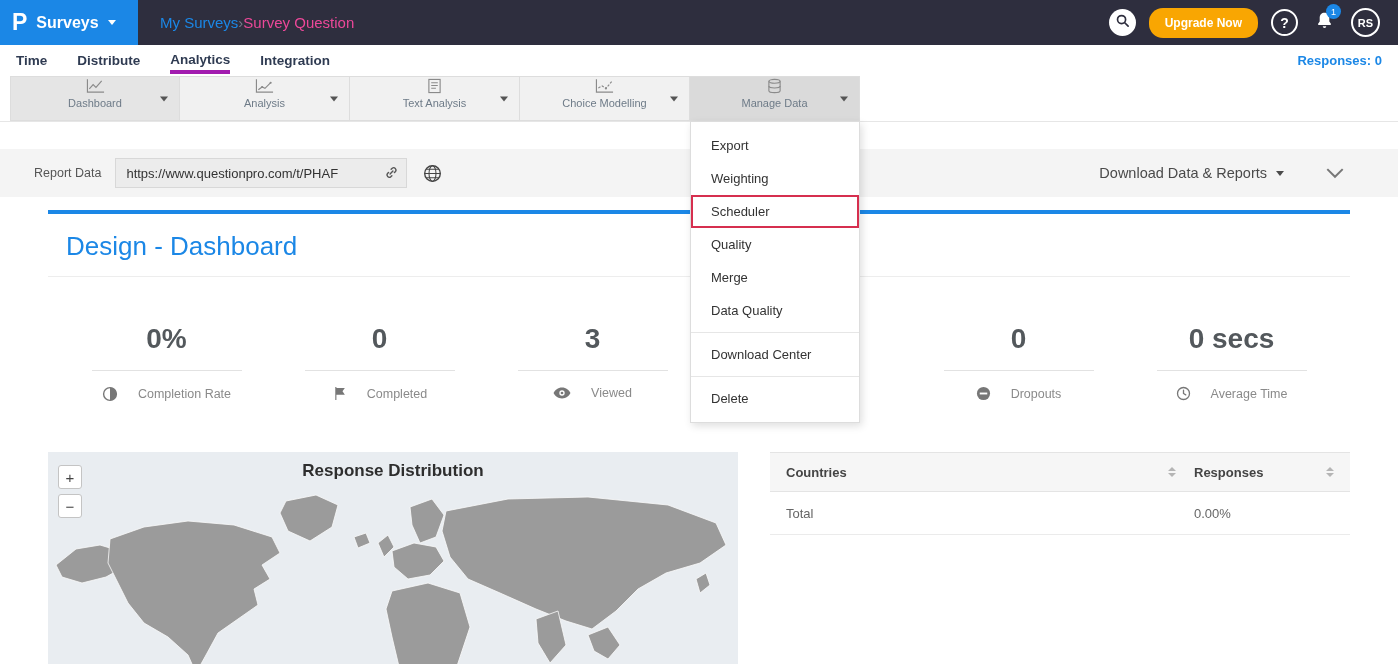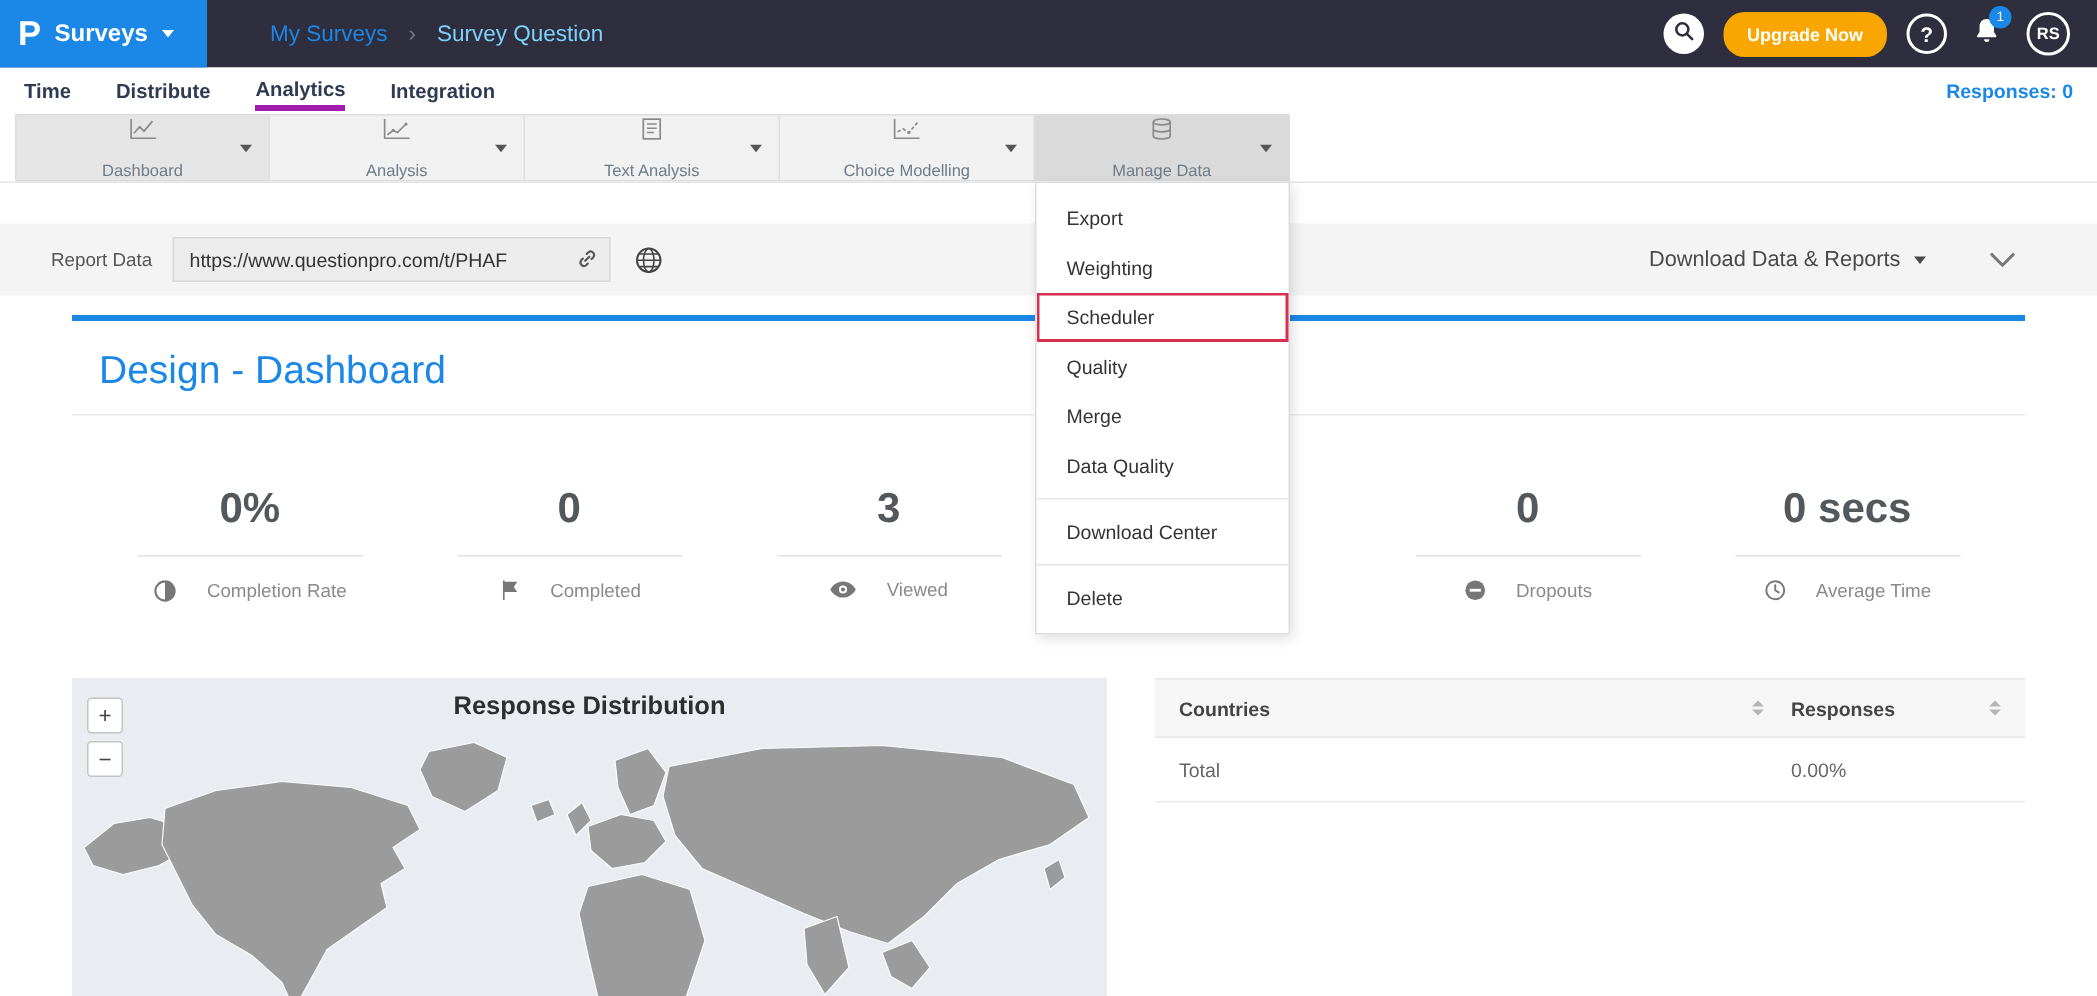--- a/index.html
+++ b/index.html
@@ -9,45 +9,45 @@
   }
   
   .topbar { display: flex; align-items: center; height: 45px; background: #2e2e3e; }
   .logo-block { display: flex; align-items: center; gap: 9px; background: #1b87e6; height: 100%;
     padding: 0 14px 0 12px; width: 138px; box-sizing: border-box; cursor: pointer; }
   .logo-p { color: #fff; font-weight: bold; font-size: 23px; }
   .logo-text { color: #fff; font-size: 16px; font-weight: 600; }
   .caret { width: 0; height: 0; border-left: 4px solid transparent; border-right: 4px solid transparent;
     border-top: 5px solid currentColor; display: inline-block; }
   .logo-block .caret { color: #fff; }
-  .breadcrumb { margin-left: 42px; font-size: 15px; display: flex; gap: 14px; align-items: center; }
+  .breadcrumb { margin-left: 22px; font-size: 15px; display: flex; align-items: center; }
   .crumb-parent { color: #1b87e6; cursor: pointer; }
   .crumb-sep { color: #777a8a; font-size: 15px; }
-  .crumb-current { color: #7dd3fc; }
+  .crumb-current { color: #ec4899; }
   .topbar-right { margin-left: auto; display: flex; align-items: center; gap: 13px; padding-right: 18px; }
   .icon-circle { width: 27px; height: 27px; border-radius: 50%; display: grid; place-items: center; box-sizing: border-box; cursor: pointer; }
   .search-circle { background: #fff; }
   .help-circle { border: 2px solid #fff; color: #fff; font-size: 14px; font-weight: bold; }
   .avatar-circle { width: 29px; height: 29px; border: 2px solid #fff; color: #fff; font-size: 11px; font-weight: bold; }
   .upgrade-btn { background: #f9a602; color: #fff; font-size: 12px; font-weight: bold; border: none;
     border-radius: 14px; padding: 8px 16px; cursor: pointer; font-family: inherit; }
   .bell-wrap { position: relative; cursor: pointer; margin: 0 3px; }
   .badge { position: absolute; top: -6px; right: -6px; background: #1b87e6; color: #fff; width: 15px; height: 15px;
     border-radius: 50%; font-size: 9px; display: grid; place-items: center; }
   
   .nav { height: 31px; background: #fff; display: flex; align-items: center; padding: 0 16px; gap: 30px;
     font-size: 13.5px; font-weight: 600; color: #2f3b52; }
   .nav-tab { padding: 5px 0 3px; cursor: pointer; border-bottom: 2px solid transparent; }
   .nav-tab.active { border-bottom: 4px solid #a21caf; }
   .responses { margin-left: auto; color: #1b87e6; font-weight: 600; font-size: 13px; }
   
   .toolbar { position: relative; height: 45px; background: #fff; border-bottom: 1px solid #e6e6e6;
     padding-left: 10px; display: flex; box-sizing: content-box; }
   .tool-tab { position: relative; width: 170px; box-sizing: border-box; border: 1px solid #ddd; border-left: none;
-    background: #f1f1f1; display: flex; flex-direction: column; align-items: center; justify-content: space-between;
+    background: #f1f1f1; display: flex; flex-direction: column; align-items: center; justify-content: flex-start;
     gap: 3px; cursor: pointer; }
   .tool-tab:first-child { border-left: 1px solid #ddd; background: #e5e5e5; }
   .tool-tab.open { background: #dadada; }
   .tool-label { font-size: 11px; color: #6e7b88; }
   .tool-caret { position: absolute; right: 11px; top: 50%; transform: translateY(-50%); color: #555; }
   .tool-icon { color: #8a8a8a; height: 17px; display: grid; place-items: center; }
   
   .menu { position: absolute; left: 690px; top: 121px; width: 170px; background: #fff; border: 1px solid #ddd;
     box-shadow: 2px 3px 8px rgba(0,0,0,.13); z-index: 100; padding: 7px 0; box-sizing: border-box; }
   .menu-item { height: 33px; line-height: 33px; padding: 0 20px; font-size: 13px; color: #333; cursor: pointer; }

